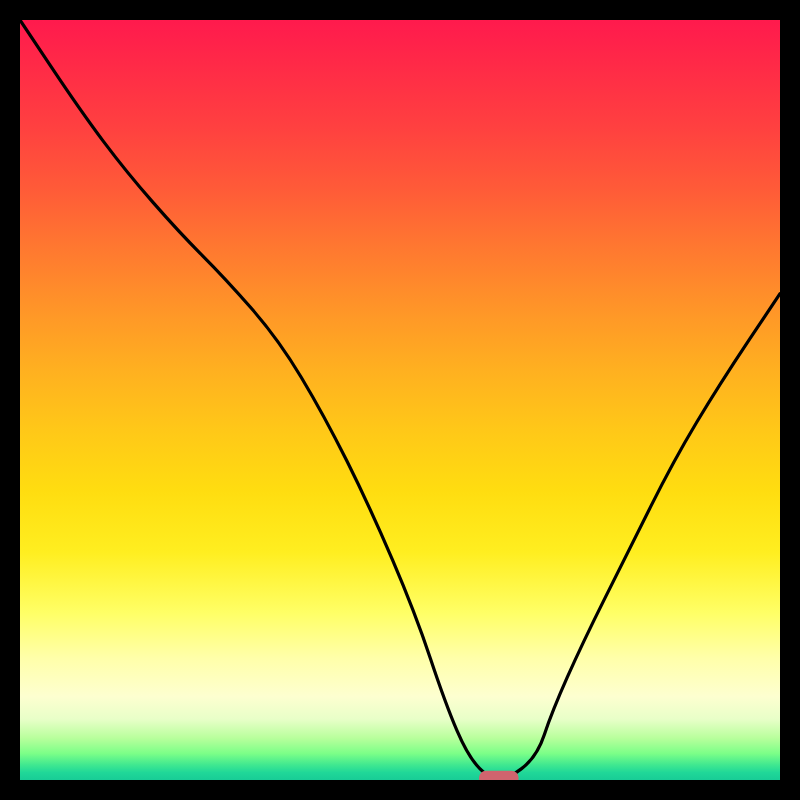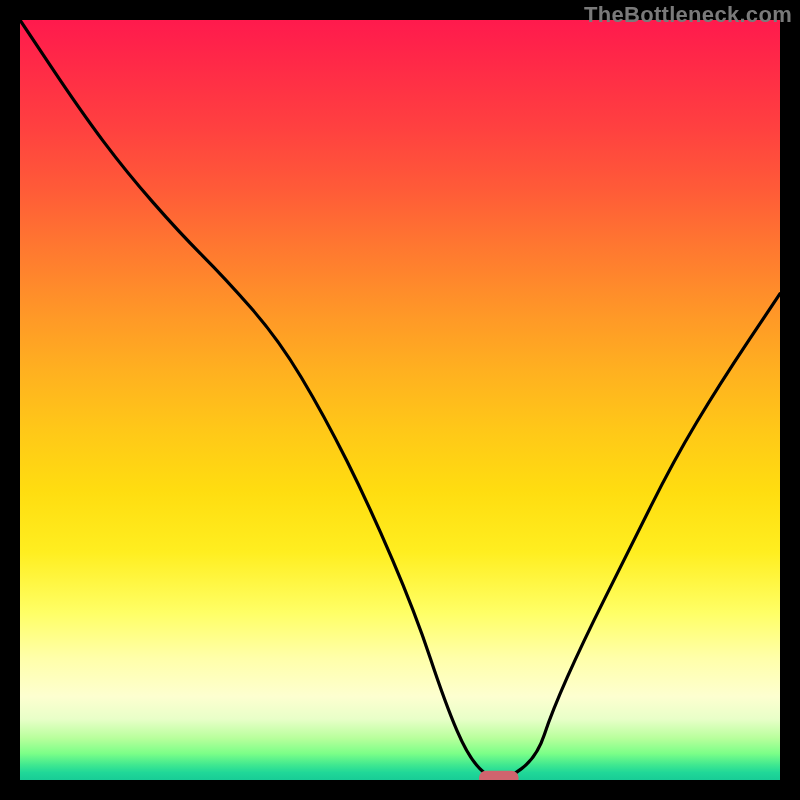--- a/index.html
+++ b/index.html
@@ -67,14 +67,13 @@
 <body>
 
 <div class="frame">
   <div class="plot-area"></div>
 
   <svg class="plot-svg" viewBox="0 0 760 760" preserveAspectRatio="none">
     <path id="curve-path" fill="none" stroke="#000" stroke-width="3.2" stroke-linejoin="round" stroke-linecap="round" d="M 0 0 Q 0 0 30.400000000000002 45.60000000000002 Q 60.800000000000004 91.20000000000005 83.60000000000001 121.60000000000002 Q 106.4 152 133 182.40000000000003 Q 159.6 212.80000000000007 182.4 235.60000000000002 Q 205.20000000000002 258.4 231.8 288.8 Q 258.40000000000003 319.20000000000005 281.20000000000005 357.20000000000005 Q 304 395.2 326.8 440.8 Q 349.6 486.40000000000003 372.4 539.6 Q 395.2 592.8 410.4 638.4 Q 425.6 684 437 710.6 Q 448.4 737.2 459.79999999999995 748.6 Q 471.2 760 478.8 760 Q 486.40000000000003 760 501.6 748.6 Q 516.8000000000001 737.2 524.4000000000001 714.4000000000001 Q 532 691.6 547.2 657.4000000000001 Q 562.4 623.2 585.2 577.6 Q 608 532 630.8 486.4 Q 653.6 440.8 676.4000000000001 402.8 Q 699.2 364.8 729.6 319.2 T 760 273.59999999999997"></path>
     <rect id="marker-rect" rx="7" ry="7" x="459.04" y="750.78" width="39.52" height="14.44" fill="#d0646e"></rect>
   </svg>
 
-  <div class="watermark">TheBottleneck.com</div>
 </div>
 
 </body></html>

